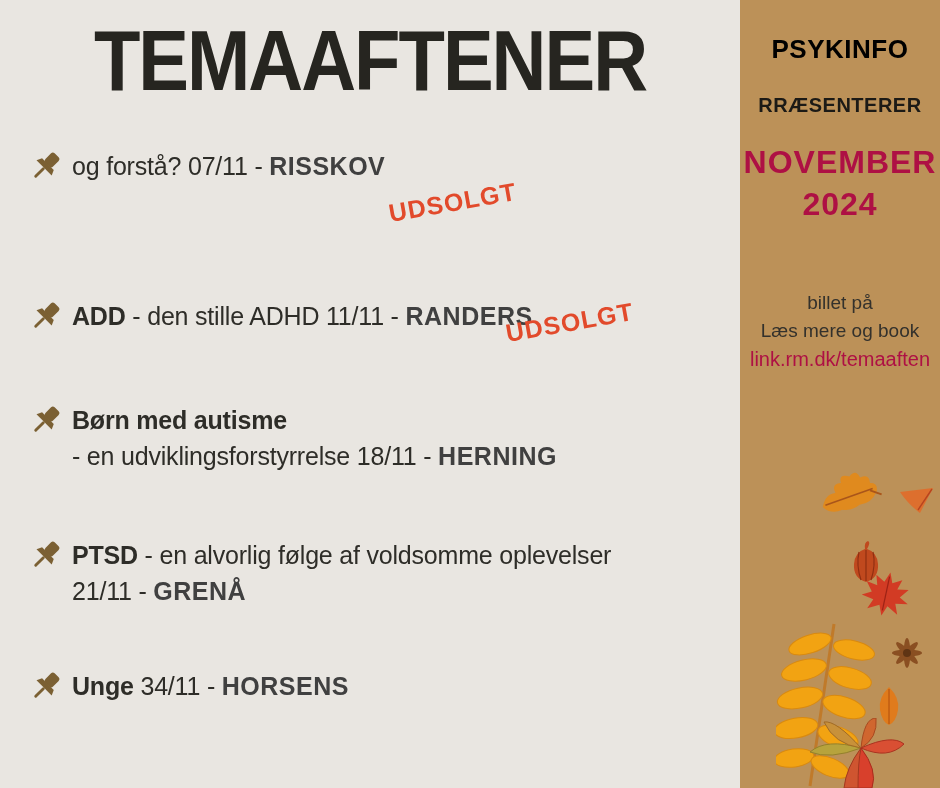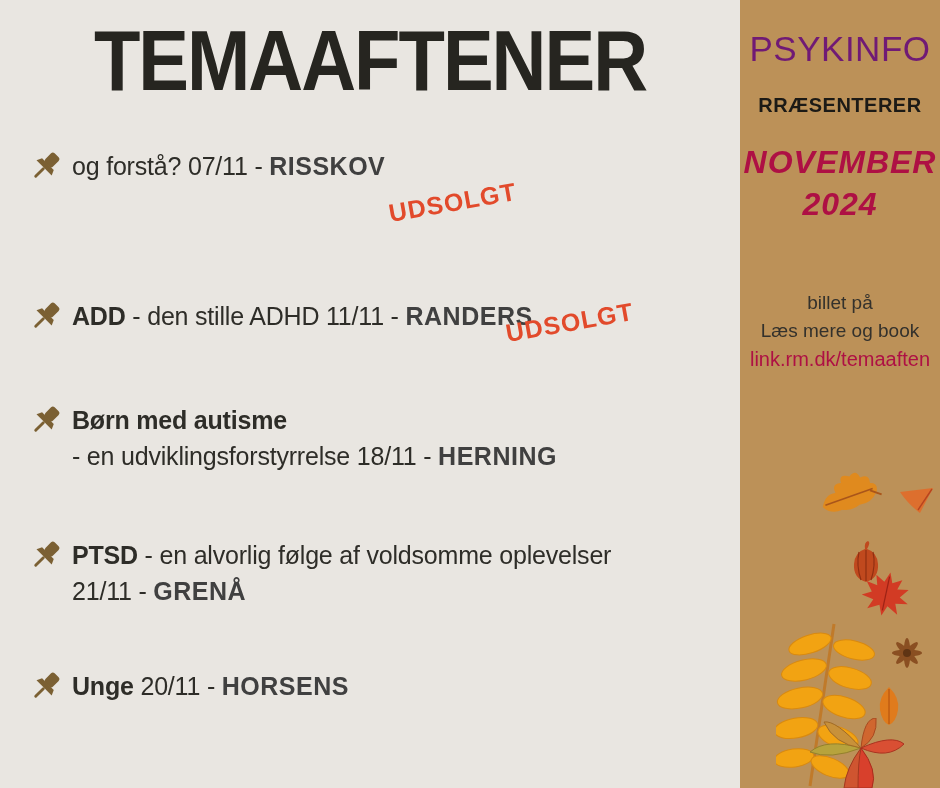--- a/index.html
+++ b/index.html
@@ -82,41 +82,40 @@
   
   .sidebar {
     position: absolute;
     left: 740px; top: 0;
     width: 200px; height: 788px;
     background: #bc9158;
     text-align: center;
   }
   .brand {
     margin-top: 26px;
-    font-size: 35px;
-    font-weight: 400;
+    font-size: 26px;
+    font-weight: 700;
     line-height: 46px;
     letter-spacing: 0.5px;
-    color: #701a75;
+    color: #000000;
   }
   .presents {
     margin-top: 22px;
     font-size: 20px;
     font-weight: 700;
     letter-spacing: 0.5px;
     color: #1c1a16;
   }
   .month {
     margin-top: 24px;
     font-size: 32px;
     font-weight: 700;
     line-height: 42px;
     letter-spacing: 1px;
     color: #ae1044;
-    font-style: italic;
   }
   .cta {
     margin-top: 64px;
     font-size: 19px;
     line-height: 28px;
     color: #33312c;
   }
   .cta .link {
     display: block;
     font-size: 20px;
@@ -205,21 +204,21 @@
       <span class="pin">
         <svg viewBox="0 0 24 24">
             <g fill="#7b6033" transform="rotate(45 12 12)">
               <rect x="8.6" y="1.6" width="6.8" height="8.2" rx="1.6"></rect>
               <path d="M6.8 9.4 h10.4 l1.6 3.4 h-13.6 z"></path>
               <rect x="11.1" y="12.6" width="1.8" height="8.6" rx="0.9"></rect>
             </g>
           </svg>
       </span>
       <div class="event-text">
-        <div class="line"><span class="b">Unge</span><span> 20/11 - </span><span class="city">HORSENS</span></div>
+        <div class="line"><span class="b">Unge</span><span> 34/11 - </span><span class="city">HORSENS</span></div>
       </div>
     </div>
   </div>
 
   <aside class="sidebar">
     <div class="brand">
       <div>PSYKINFO</div>
     </div>
     <div class="presents">RRÆSENTERER</div>
     <div class="month">

